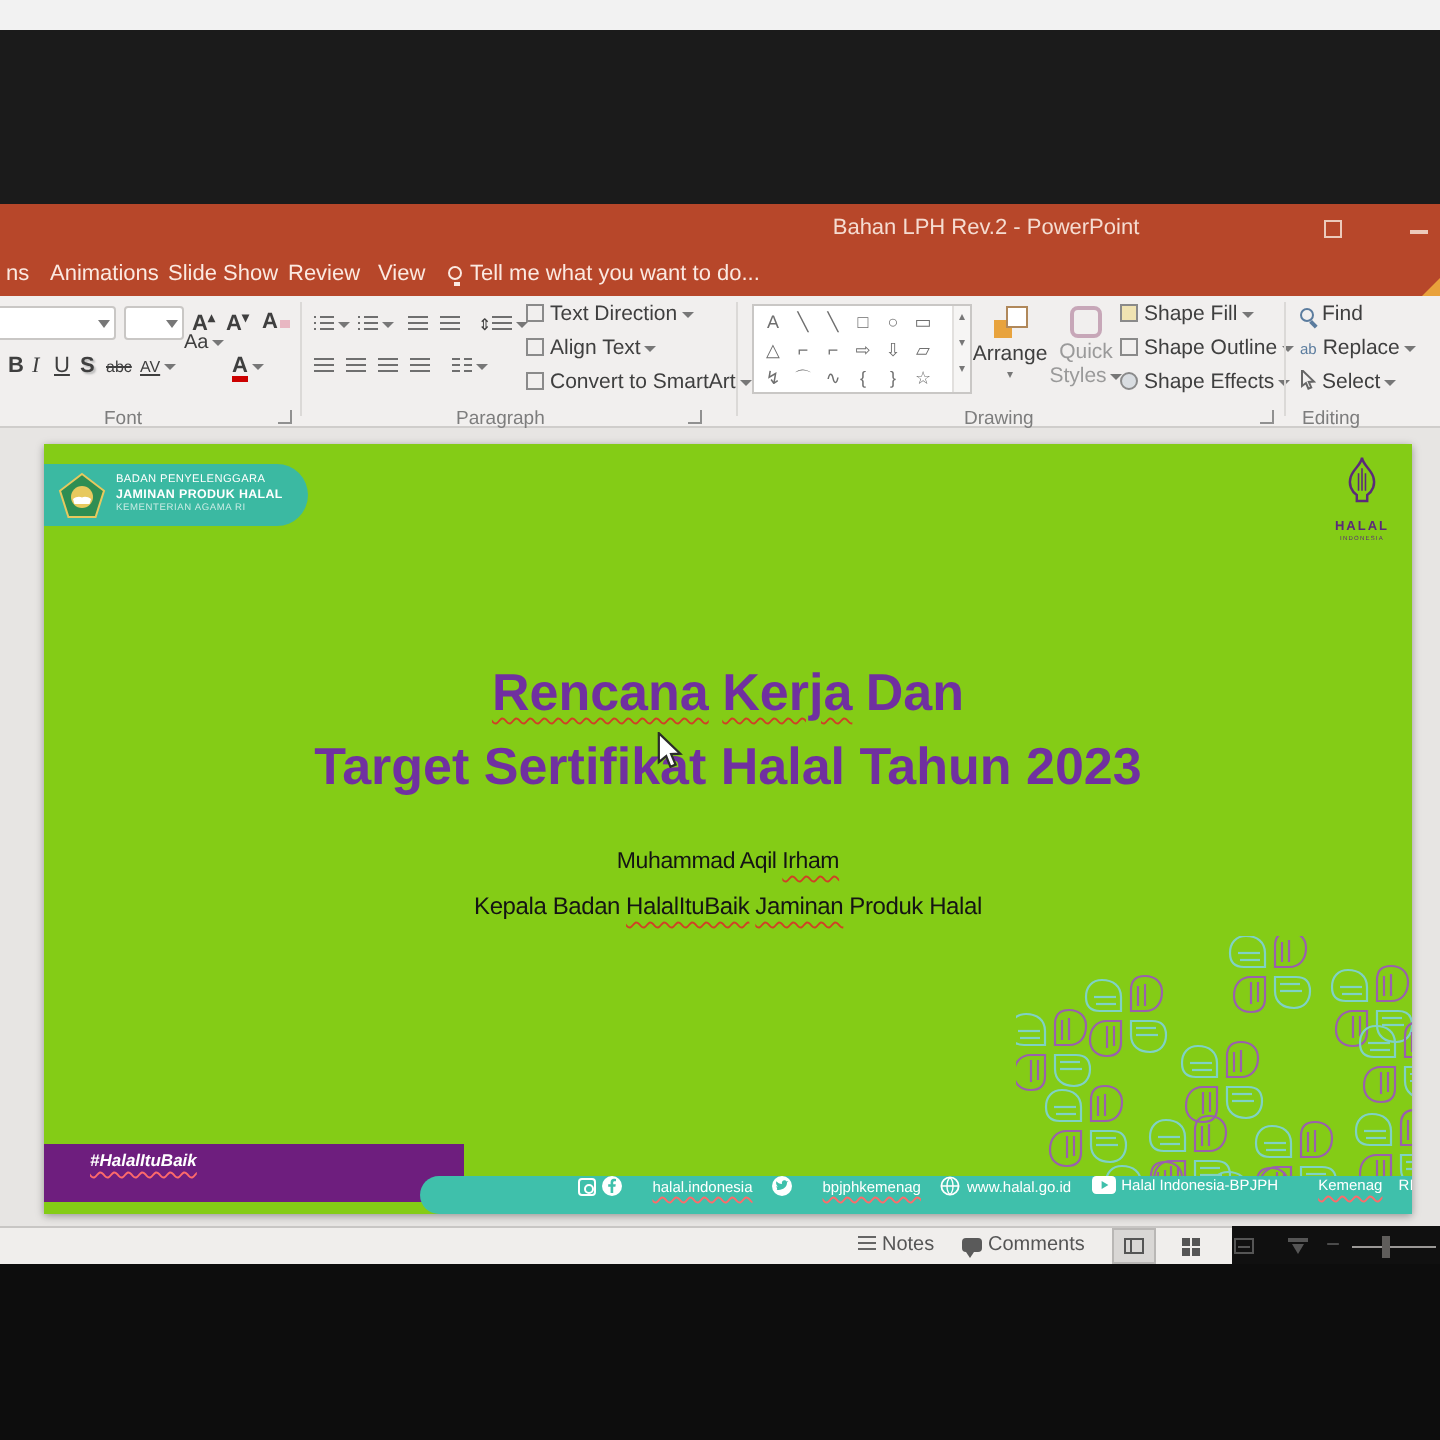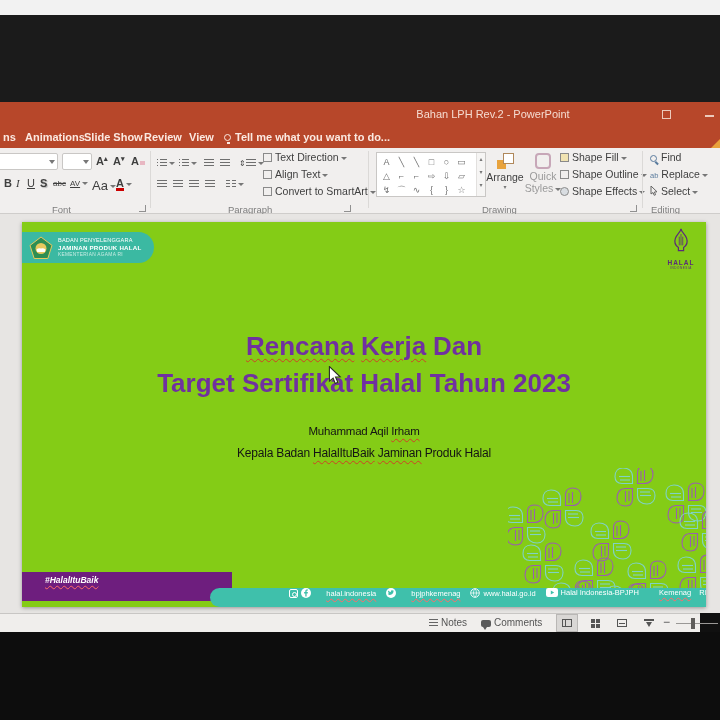--- a/index.html
+++ b/index.html
@@ -15,21 +15,21 @@
   
   .titlebar { position:absolute; left:0; top:102px; width:720px; height:25px; background:#b7472a; }
   .titlebar .ttl { position:absolute; left:353px; top:6px; width:280px; text-align:center;
                    font-size:11px; color:#f5dcd1; white-space:nowrap; }
   .win-restore { position:absolute; right:49px; top:8px; width:9px; height:9px; border:1px solid #eccabb; }
   .win-min { position:absolute; right:6px; top:13px; width:9px; height:2px; background:#eccabb; }
 
   
   .tabsrow { position:absolute; left:0; top:127px; width:720px; height:21px; background:#b7472a;
              color:#fbe9e1; font-size:11px; }
-  .tab { position:absolute; top:4px; white-space:nowrap; cursor:default;font-weight:bold; }
+  .tab { position:absolute; top:4px; white-space:nowrap; cursor:default; }
   .bulb { display:inline-block; width:7px; height:7px; border:1px solid #fbe9e1; border-radius:50%;
           position:relative; top:0; margin-right:4px; }
   .bulb:after { content:''; position:absolute; left:2px; top:7px; width:3px; height:2px; background:#fbe9e1; }
   .alert-tri { position:absolute; right:0; top:139px; width:0; height:0;
                border-left:9px solid transparent; border-bottom:9px solid #e9a23b; }
 
   
   .ribbon { position:absolute; left:0; top:148px; width:720px; height:66px; background:#f1efee;
             border-bottom:1px solid #cfcdcb; color:#3f3f3f; }
   .rsep { position:absolute; top:3px; height:57px; width:1px; background:#dbd9d7; }
@@ -110,21 +110,21 @@
   .banner .tag { display:block; font-style:italic; font-weight:bold; font-size:8.5px; color:#fff; line-height:11px; }
 
   .footerbar { position:absolute; left:188px; top:366px; width:576px; height:19px; background:#3fc0ab;
                border-radius:10px 4px 4px 10px; display:flex; align-items:flex-start; justify-content:center;
                gap:10px; color:#fff; font-size:7.5px; white-space:nowrap; }
   .soc { display:flex; align-items:center; gap:3px; }
   .ig-ic { width:9px; height:9px; border:1px solid #fff; border-radius:2px; position:relative; }
   .ig-ic:after { content:''; position:absolute; left:2px; top:2px; width:3px; height:3px; border:1px solid #fff; border-radius:50%; }
 
   
-  .statusbar { position:absolute; left:0; top:613px; width:700px; height:19px; background:#f0eeec;
+  .statusbar { position:absolute; left:0; top:613px; width:616px; height:19px; background:#f0eeec;
                border-top:1px solid #c8c6c4; font-size:10px; color:#555; }
   .sb { position:absolute; top:3px; white-space:nowrap; cursor:default; }
   .nico { display:inline-block; width:9px; height:8px; vertical-align:-1px; margin-right:3px;
           background:repeating-linear-gradient(to bottom,#666 0 1px,transparent 1px 3px); }
   .cico { display:inline-block; position:relative; width:10px; height:7px; background:#5a5a5a;
           border-radius:2px; vertical-align:-1px; margin-right:3px; }
   .cico:after { content:''; position:absolute; left:2px; top:7px; width:0; height:0;
           border-left:2px solid transparent; border-right:2px solid transparent; border-top:3px solid #5a5a5a; }
   .vw { position:absolute; top:0; width:22px; height:18px; display:flex; align-items:center; justify-content:center; }
   .vw.active { background:#d9d7d5; border:1px solid #b9b7b5; }
@@ -175,21 +175,21 @@
       </span>
     <span class="rbtn" style="left:96px;top:7px;font-weight:bold"><span>A</span><span style="font-size:7px;vertical-align:4px">▴</span></span>
     <span class="rbtn" style="left:113px;top:7px;font-weight:bold"><span>A</span><span style="font-size:7px;vertical-align:4px">▾</span></span>
     <span class="rbtn" style="left:131px;top:7px;font-weight:bold"><span>A</span><span style="display:inline-block;width:5px;height:4px;background:#e8b7c2;margin-left:1px"></span></span>
     <span class="rbtn" style="left:4px;top:29px;font-weight:bold">B</span>
     <span class="rbtn" style="left:16px;top:29px;font-style:italic;font-family:'Liberation Serif',serif">I</span>
     <span class="rbtn" style="left:27px;top:29px;text-decoration:underline">U</span>
     <span class="rbtn" style="left:40px;top:29px;font-weight:bold;text-shadow:1px 1px 1px #bbb">S</span>
     <span class="rbtn" style="left:53px;top:31px;font-size:8px;text-decoration:line-through">abc</span>
     <span class="rbtn" style="left:70px;top:31px;font-size:8px"><span style="text-decoration:underline">AV</span><span class="mini-dd"></span></span>
-    <span class="rbtn" style="left:92px;top:30px;font-size:13px"><span>Aa</span><span class="mini-dd"></span></span>
+    <span class="rbtn" style="left:92px;top:18px;font-size:10px"><span>Aa</span><span class="mini-dd"></span></span>
     <span class="rbtn" style="left:116px;top:29px;font-weight:bold"><span class="fontclr">A</span><span class="mini-dd"></span></span>
     <span class="gl" style="left:52px">Font</span>
     <span class="launcher" style="left:139px"></span>
     <span class="rsep" style="left:150px"></span>
 
     <span class="rbtn" style="left:157px;top:8px"><span class="il bul"></span><span class="mini-dd"></span></span>
     <span class="rbtn" style="left:179px;top:8px"><span class="il bul"></span><span class="mini-dd"></span></span>
     <span class="rbtn" style="left:204px;top:8px"><span class="il"></span></span>
     <span class="rbtn" style="left:220px;top:8px"><span class="il"></span></span>
     <span class="rbtn" style="left:239px;top:8px"><span style="font-size:8px">⇕</span><span class="il"></span><span class="mini-dd"></span></span>

